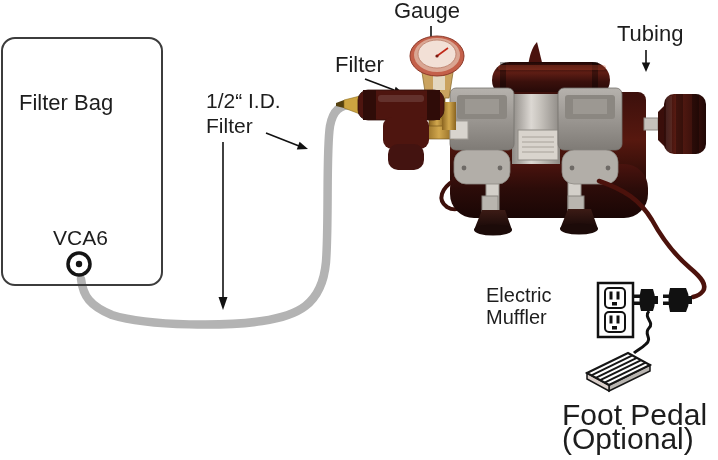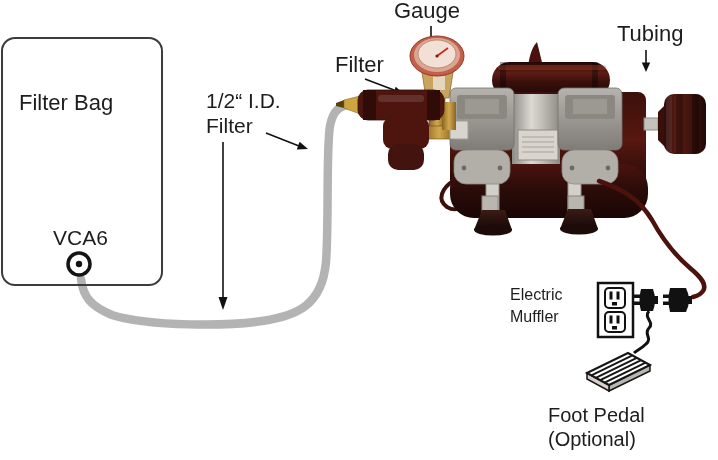--- a/index.html
+++ b/index.html
@@ -5,29 +5,29 @@
   html,body{margin:0;padding:0;background:#ffffff;}
   #stage{
     position:relative;width:718px;height:460px;background:#ffffff;
     font-family:"Liberation Sans","DejaVu Sans",sans-serif;
     color:#1d1d1d;overflow:hidden;
   }
   #gfx{position:absolute;left:0;top:0;width:718px;height:460px;}
   .label{position:absolute;white-space:nowrap;color:#1d1d1d;}
   .fs22{font-size:22px;line-height:26px;}
   .fs21{font-size:21px;line-height:25px;}
-  .fs20{font-size:16px;line-height:22px;margin-left:24px;}
+  .fs20{font-size:20px;line-height:22px;}
   #lbl-gauge{left:394px;top:-2px;}
   #lbl-muffler{left:617px;top:21px;}
   #lbl-filter{left:335px;top:52px;}
   #lbl-bag{left:19px;top:90px;}
   #lbl-tubing{left:206px;top:74px;margin-top:14px;}
   #lbl-vca6{left:53px;top:225px;}
   #lbl-outlet{left:486px;top:284px;}
-  #lbl-pedal{left:548px;top:403px;font-size:20px;line-height:24px;}
+  #lbl-pedal{left:562px;top:403px;font-size:30px;line-height:24px;}
   #bag-box{
     position:absolute;left:1px;top:37px;width:158px;height:245px;
     border:2px solid #3c3c3c;border-radius:14px;background:transparent;
   }
   .line2{display:block;}
 </style>
 </head>
 <body>
 
 <div id="stage">

